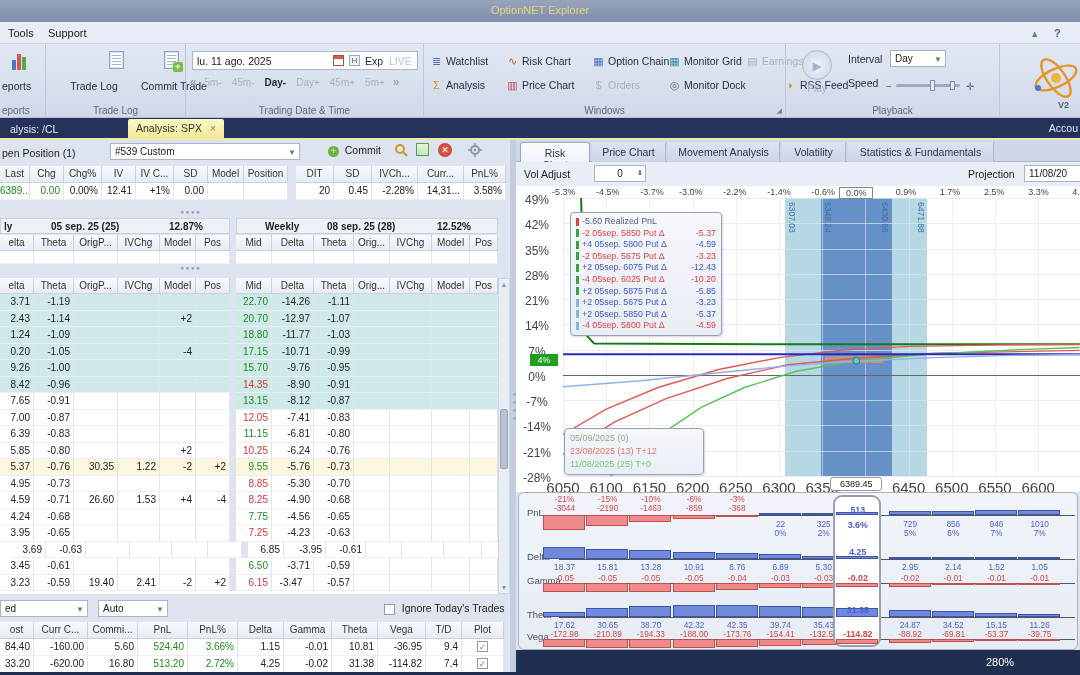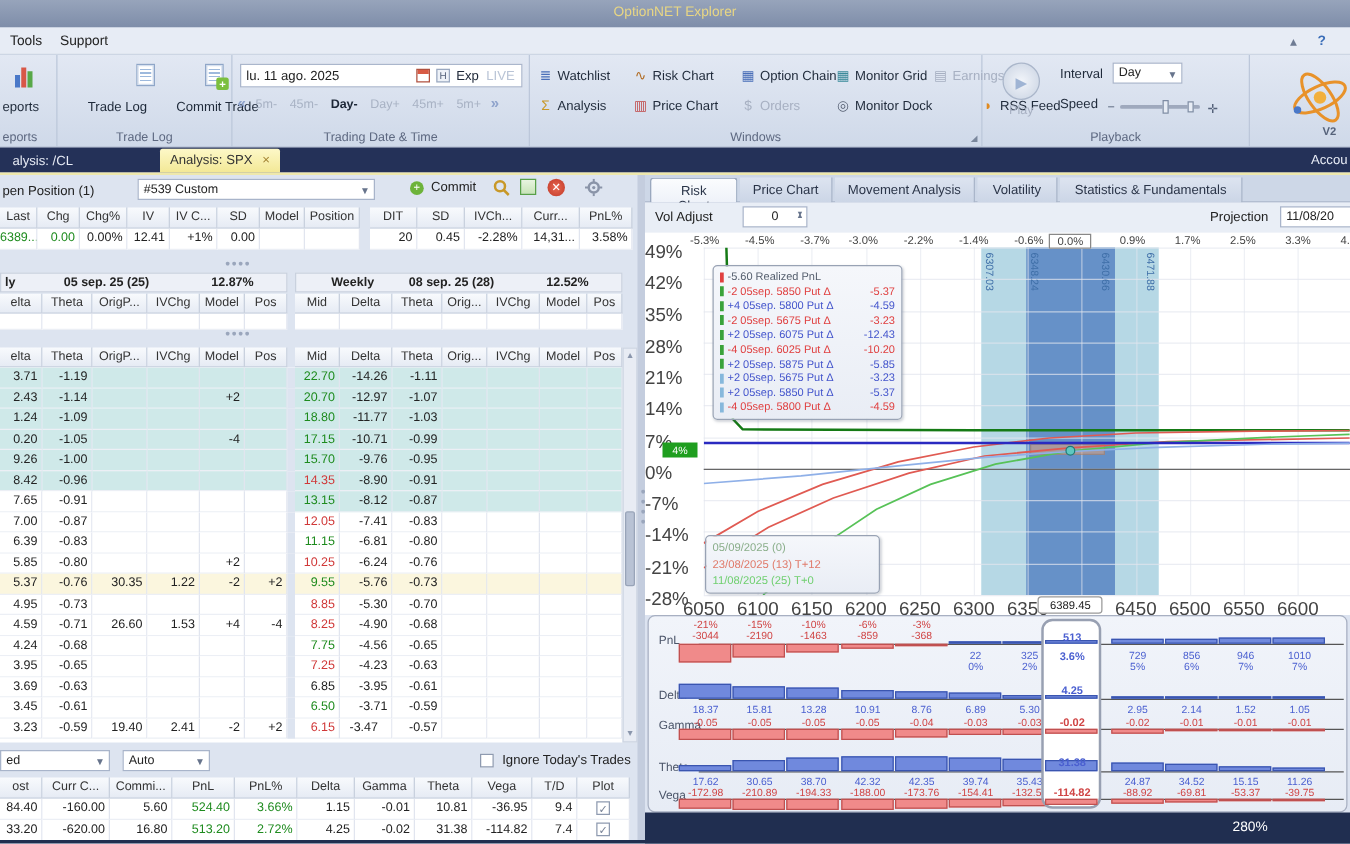--- a/index.html
+++ b/index.html
@@ -43,21 +43,21 @@
   .cell{border-right:1px solid #e1e5ef;border-bottom:1px solid #eceff5;text-align:right;padding-right:3px;overflow:hidden;white-space:nowrap;background:#fff}
   .teal{background:#cfe9e9}
   .ylw{background:#fbf6de}
   .tgreen{color:#1e8b1e}.tred{color:#d03838}.tdark{color:#222}
   .splitdots{position:absolute;color:#9aa6bc;font-size:7px;letter-spacing:1px}
   
   .rptab{position:absolute;top:2px;height:20px;padding:4px 10px;font-size:10.5px;color:#2a3448;border-right:1px solid #aab6ca;background:linear-gradient(#dde4f0,#cbd5e6);cursor:default}
   .rptab.active{background:linear-gradient(#fbfcfe,#eef2f9);border:1px solid #9aa8be;border-bottom:none;border-radius:3px 3px 0 0;font-weight:normal}
   .chartwrap{position:absolute;left:516px;top:186px;width:564px;height:306px;background:#fff;overflow:hidden}
   .gl{position:absolute;background:#e2e6ee}
-  .ytick{position:absolute;width:42px;text-align:left;font-size:15px;color:#444}
+  .ytick{position:absolute;width:42px;text-align:center;font-size:12px;color:#444}
   .xtick{position:absolute;width:40px;text-align:center;font-size:15px;color:#444}
   .ttick{position:absolute;width:44px;text-align:center;font-size:9px;color:#444}
   .bandlabel{position:absolute;writing-mode:vertical-rl;font-size:8.5px;color:#3f6fa8;top:16px}
   .legendbox{position:absolute;background:linear-gradient(#f5f7fb,#e9edf5);border:1px solid #98a2b4;border-radius:4px;box-shadow:1px 1px 2px rgba(80,90,110,.25);padding:3px 5px;z-index:6}
   .lrow{height:11.6px;line-height:11.6px;white-space:nowrap;font-size:8.8px}
   .lbar{display:inline-block;width:3px;height:8px;margin-right:3px;vertical-align:middle}
   .greeks{position:absolute;left:518px;top:492px;width:560px;height:158px;background:linear-gradient(#f1f4fa,#e7ecf5);border:1px solid #a8b0c2;border-radius:6px;overflow:hidden}
   .glabel{position:absolute;font-size:9.5px;color:#4a5468}
   .gval{position:absolute;width:43px;text-align:center;font-size:8.3px;white-space:nowrap}
   .gpos{color:#4a5fd0}.gneg{color:#d04545}
@@ -536,21 +536,21 @@
           <div class="cell " style="line-height: 16px;"></div>
           <div style="background: rgb(221, 228, 240);"></div>
           <div class="cell tred" style="line-height: 16px;">7.25</div>
           <div class="cell " style="line-height: 16px;">-4.23</div>
           <div class="cell " style="line-height: 16px;">-0.63</div>
           <div class="cell " style="line-height: 16px;"></div>
           <div class="cell " style="line-height: 16px;"></div>
           <div class="cell " style="line-height: 16px;"></div>
           <div class="cell " style="line-height: 16px;"></div>
         </div>
-        <div style="display: grid; grid-template-columns: 34px 40px 44px 42px 36px 34px 6px 36px 42px 40px 36px 42px 38px 28px; width: 498px; height: 16.5px;">
+        <div style="display: grid; grid-template-columns: 34px 40px 44px 42px 36px 34px 6px 36px 42px 40px 36px 42px 38px 28px; width: 498px; height: 16.5px; margin-left: 12px;">
           <div class="cell " style="line-height: 16px;">3.69</div>
           <div class="cell " style="line-height: 16px;">-0.63</div>
           <div class="cell " style="line-height: 16px;"></div>
           <div class="cell " style="line-height: 16px;"></div>
           <div class="cell " style="line-height: 16px;"></div>
           <div class="cell " style="line-height: 16px;"></div>
           <div style="background: rgb(221, 228, 240);"></div>
           <div class="cell tdark" style="line-height: 16px;">6.85</div>
           <div class="cell " style="line-height: 16px;">-3.95</div>
           <div class="cell " style="line-height: 16px;">-0.61</div>

